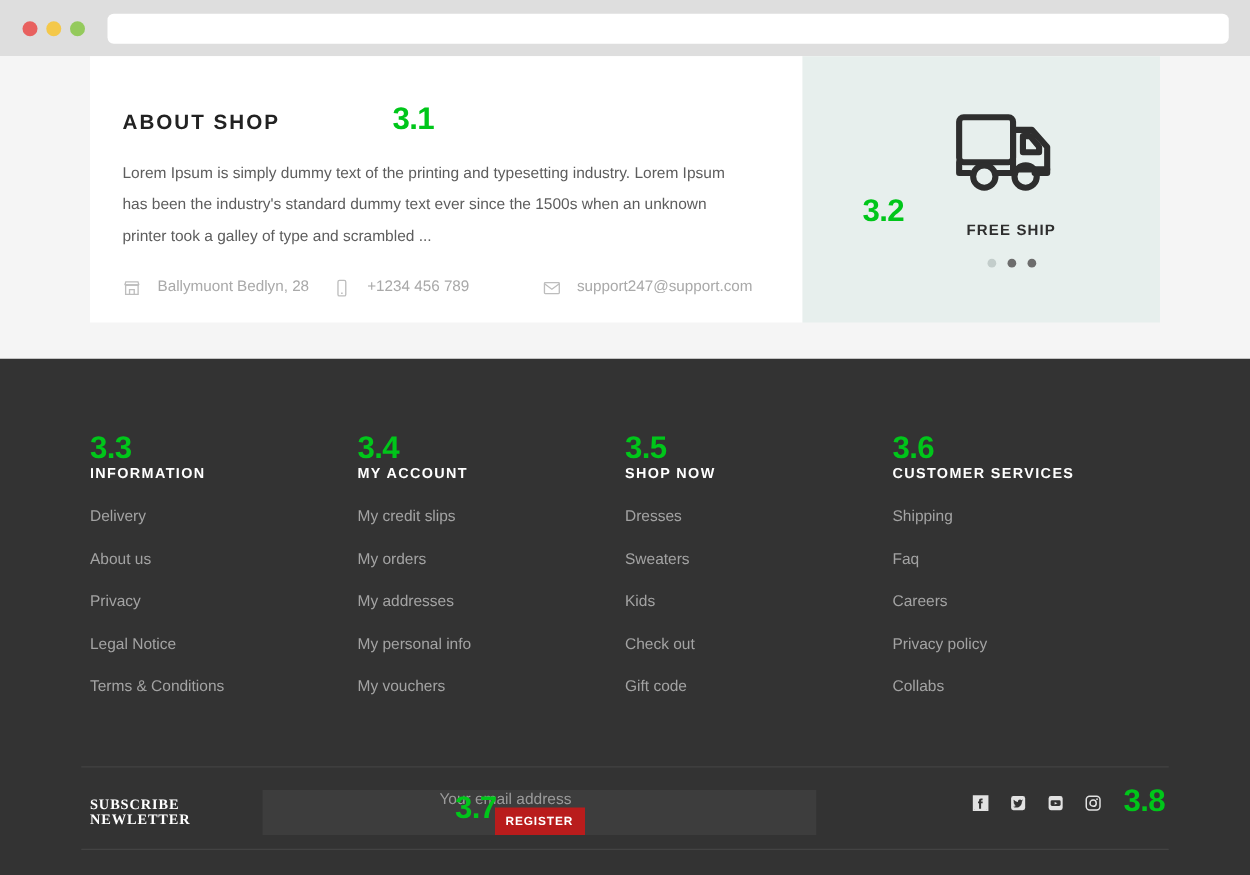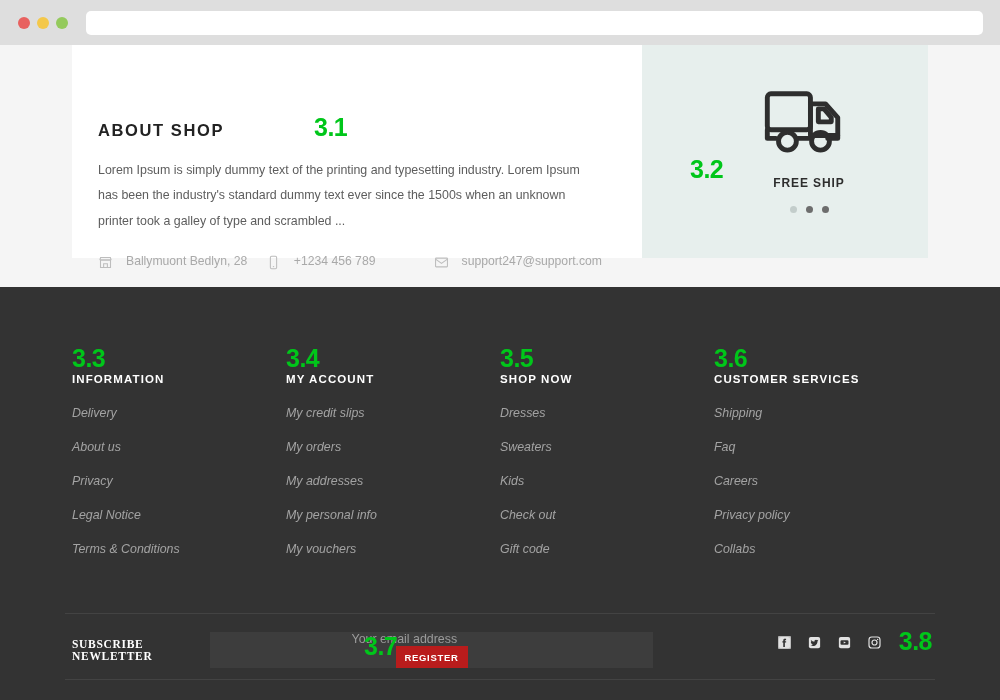--- a/index.html
+++ b/index.html
@@ -48,21 +48,21 @@
     position: absolute; left: 72px; top: 0;
     width: 856px; height: 213px;
     display: flex;
   }
   .about-card {
     width: 570px; height: 213px;
     background: #ffffff;
     padding: 38px 40px 0 26px;
   }
   .about-head {
-    display: flex; align-items: baseline; gap: 90px; margin-top: 32px;
+    display: flex; align-items: baseline; gap: 90px;
   }
   .about-title {
     font-size: 16.5px; font-weight: bold;
     letter-spacing: 1.6px; color: #222;
   }
   .marker {
     color: #00c61a; font-weight: bold; font-size: 25px;
     letter-spacing: -0.5px; line-height: 1;
   }
   .about-text {
@@ -119,21 +119,21 @@
   }
   .fcol { width: 214px; }
   .fcol-marker { margin-bottom: 2px; margin-top: 34px; }
   .fcol-title {
     font-size: 11.5px; font-weight: bold; letter-spacing: 1.1px;
     color: #ffffff; margin-bottom: 21px;
   }
   .flink {
     display: block;
     font-size: 12.4px; color: #a3a3a3;
-    margin-bottom: 20px; text-decoration: none; font-style: italic;
+    margin-bottom: 20px; text-decoration: none;
   }
   .flink:last-child { margin-bottom: 0; }
 
   .divider {
     position: absolute; left: 65px;
     width: 870px; height: 1px;
     background: #434343;
   }
   .divider-1 { top: 326px; }
   .divider-2 { top: 392px; }

